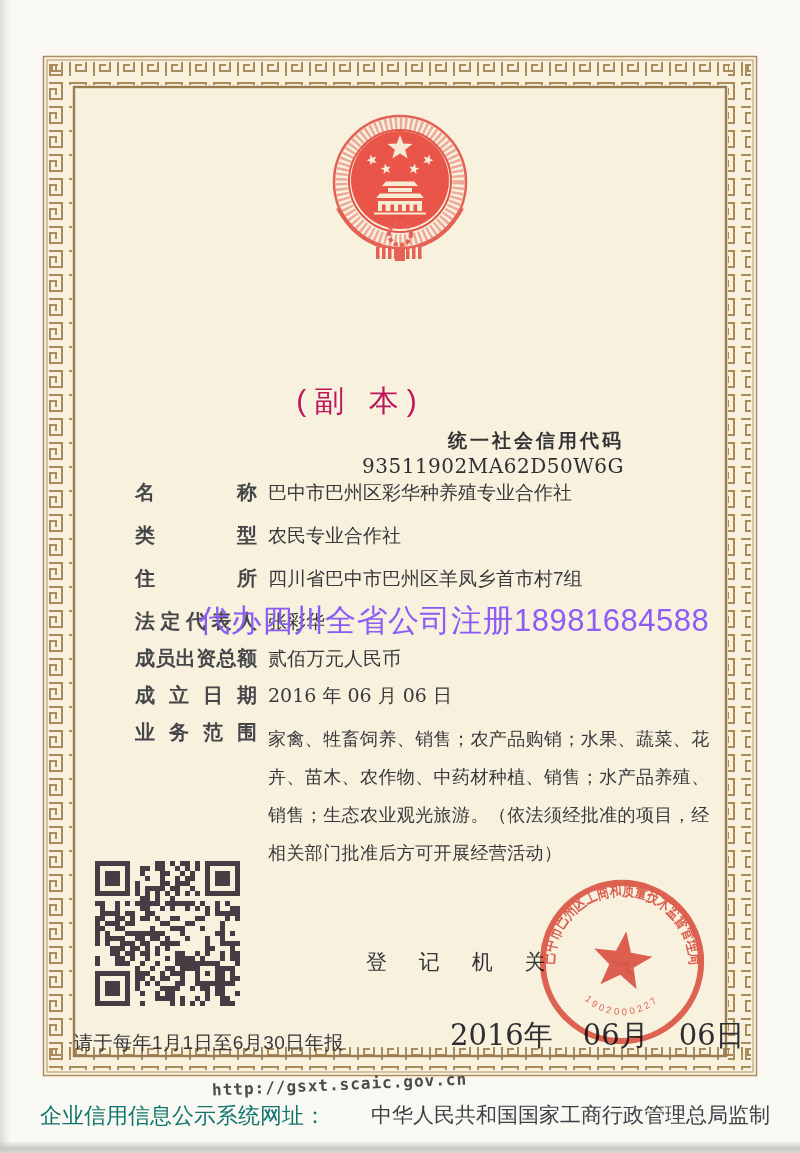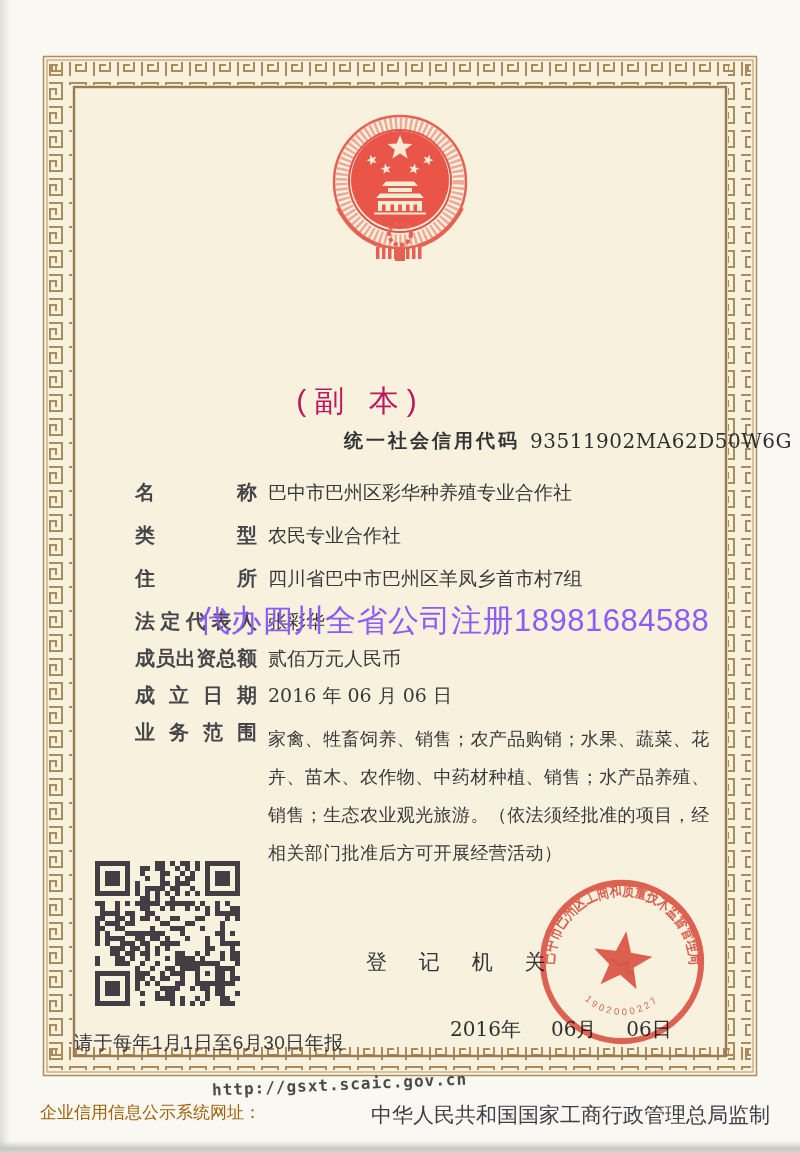--- a/index.html
+++ b/index.html
@@ -7,43 +7,43 @@
         font-family:"Liberation Sans",sans-serif;color:#3a3a3c;}
   .abs{position:absolute;}
   .paper{left:42px;top:55px;width:716px;height:1022px;background:#f7f1de;z-index:1;}
   .border-svg{left:42px;top:55px;width:716px;height:1022px;z-index:2;}
   .emblem{left:320px;top:110px;width:160px;height:152px;z-index:3;}
   .title{left:0;width:800px;top:276px;text-align:center;font-size:80px;font-weight:bold;
          color:#8f7226;letter-spacing:26px;text-indent:26px;z-index:3;
          text-shadow:0 0 1px rgba(110,80,20,.5);}
   .subtitle{left:0;width:721px;top:381px;text-align:center;font-size:30px;color:#be185d;
             letter-spacing:8px;z-index:3;}
-  .credit-row{left:344px;top:428px;display:flex;align-items:center;z-index:3;}
+  .credit-row{left:352px;top:428px;display:flex;align-items:flex-end;z-index:3;flex-direction:column;}
   .credit-label{font-size:19px;font-weight:bold;color:#343436;letter-spacing:3px;}
   .credit-code{font-family:"DejaVu Serif",serif;font-size:20px;color:#2f2f31;margin-left:10px;letter-spacing:.5px;}
   .fields{left:135px;top:479px;width:570px;z-index:3;}
   .frow{position:absolute;left:0;display:flex;align-items:flex-start;}
   .r0{top:0;} .r1{top:43px;} .r2{top:86px;} .r3{top:129px;} .r4{top:166px;} .r5{top:203px;} .r6{top:240px;}
   .flabel{width:122px;display:flex;justify-content:space-between;font-weight:bold;
           color:#46464a;font-size:20px;flex-shrink:0;}
   .fvalue{margin-left:11px;font-size:19px;color:#39393b;white-space:nowrap;padding-top:1px;}
   .fvalue.scope{white-space:normal;width:446px;font-size:18px;line-height:38px;letter-spacing:.4px;}
   .fvalue.serif-digits{font-family:"DejaVu Serif",serif;}
   .watermark{left:199px;top:600px;font-size:31px;font-weight:500;color:#8b5cf6;
              white-space:nowrap;z-index:5;letter-spacing:0.5px;}
   .qr{left:95px;top:861px;width:145px;height:145px;z-index:3;}
   .reg-label{left:366px;top:948px;font-size:21px;font-weight:500;color:#333335;
              letter-spacing:13px;z-index:3;}
-  .issue-date{left:450px;top:1016px;display:flex;gap:30px;font-size:20px;color:#2e2e30;
+  .issue-date{left:450px;top:1016px;display:flex;gap:30px;font-size:29px;color:#2e2e30;
               font-family:"DejaVu Serif",serif;z-index:4;}
   .seal-svg{left:536px;top:876px;width:172px;height:172px;z-index:5;mix-blend-mode:multiply;}
   .annual{left:74px;top:1030px;font-size:19px;color:#353537;z-index:3;letter-spacing:.5px;}
   .url{left:212px;top:1075px;font-family:"DejaVu Sans Mono",monospace;font-size:16px;
        font-weight:bold;color:#4c4a44;letter-spacing:1px;transform:rotate(-2.5deg);z-index:6;}
-  .footer-left{left:40px;top:1101px;font-size:17px;color:#a16207;z-index:3;}
+  .footer-left{left:40px;top:1101px;font-size:22px;color:#0f766e;z-index:3;}
   .footer-right{right:30px;top:1101px;font-size:21px;color:#3e3e46;z-index:3;}
   .left-shadow{left:0;top:0;width:10px;height:1153px;z-index:7;
                background:linear-gradient(90deg,rgba(120,120,118,.22),rgba(120,120,118,0));}
   .bottom-strip{left:0;bottom:0;width:800px;height:12px;z-index:7;
                 background:linear-gradient(180deg,rgba(198,198,196,0),#c6c6c4 65%,#d9d9d7);}
 </style>
 </head>
 <body>
 
 <div class="page">

